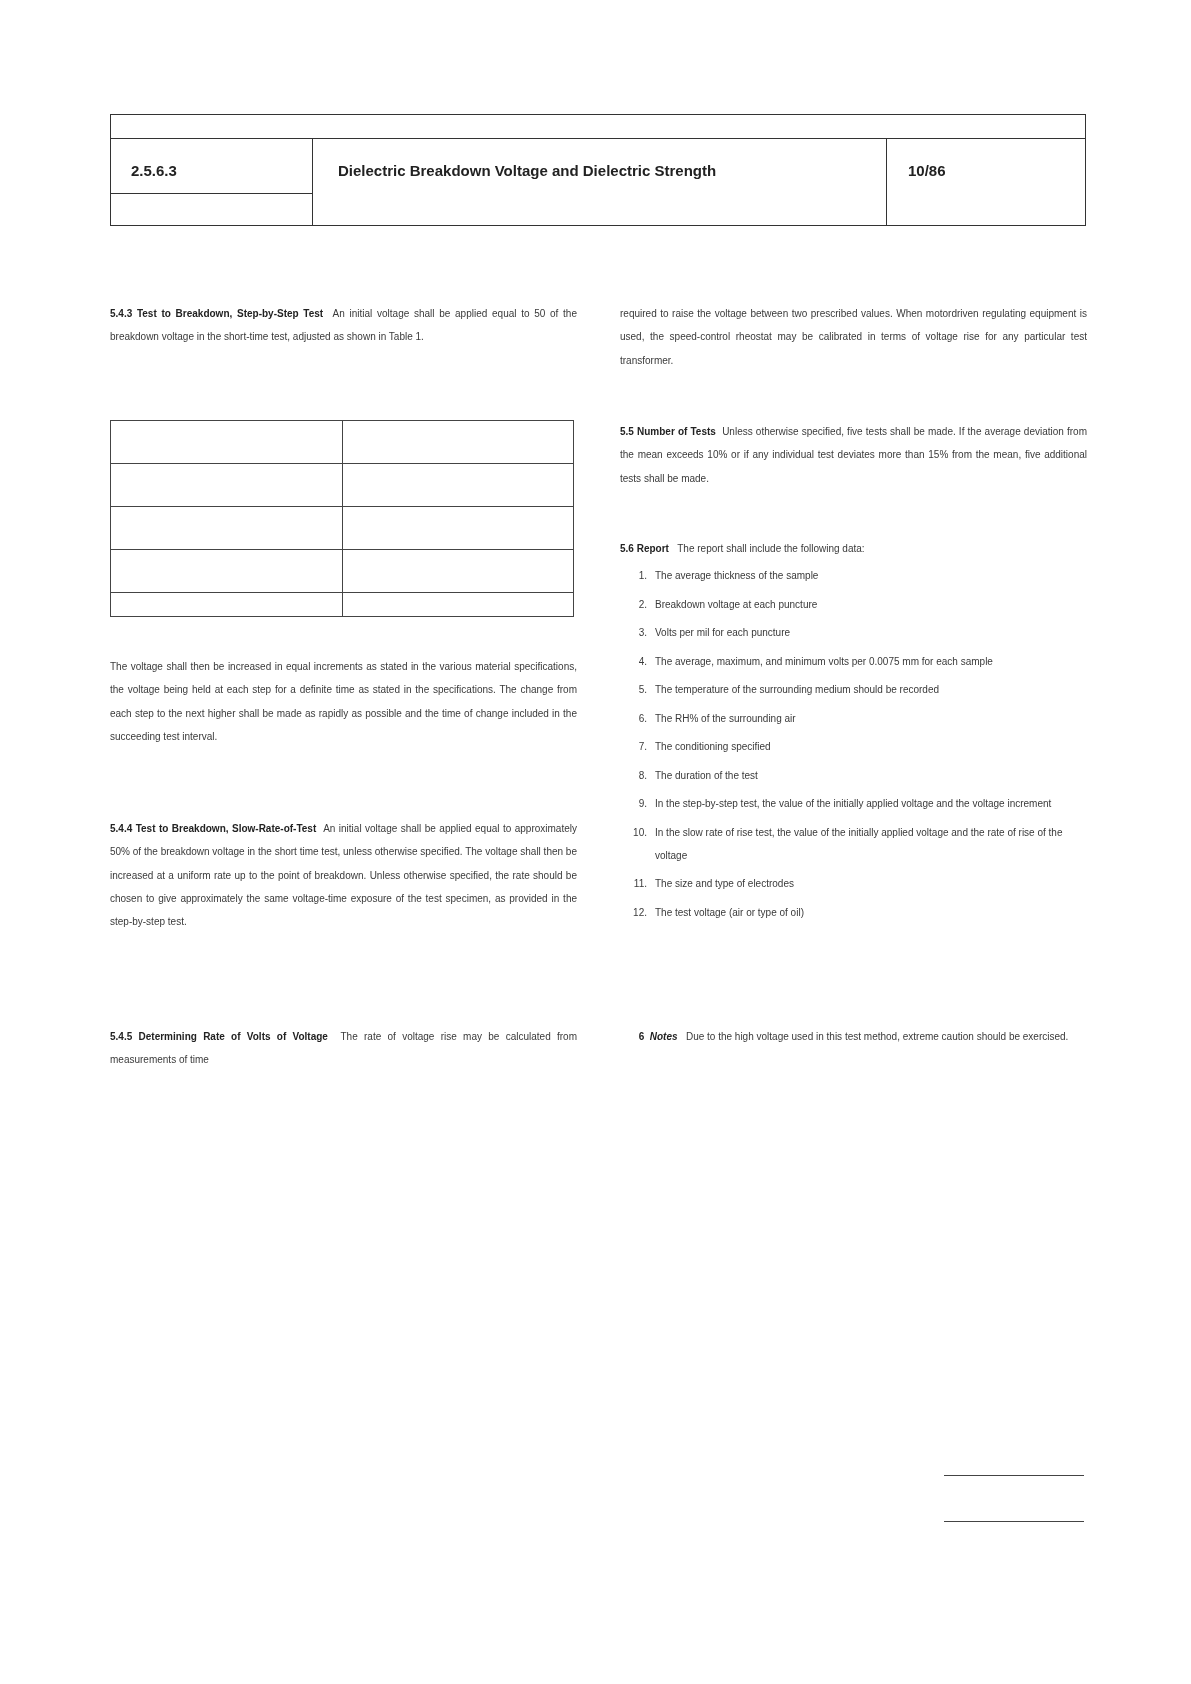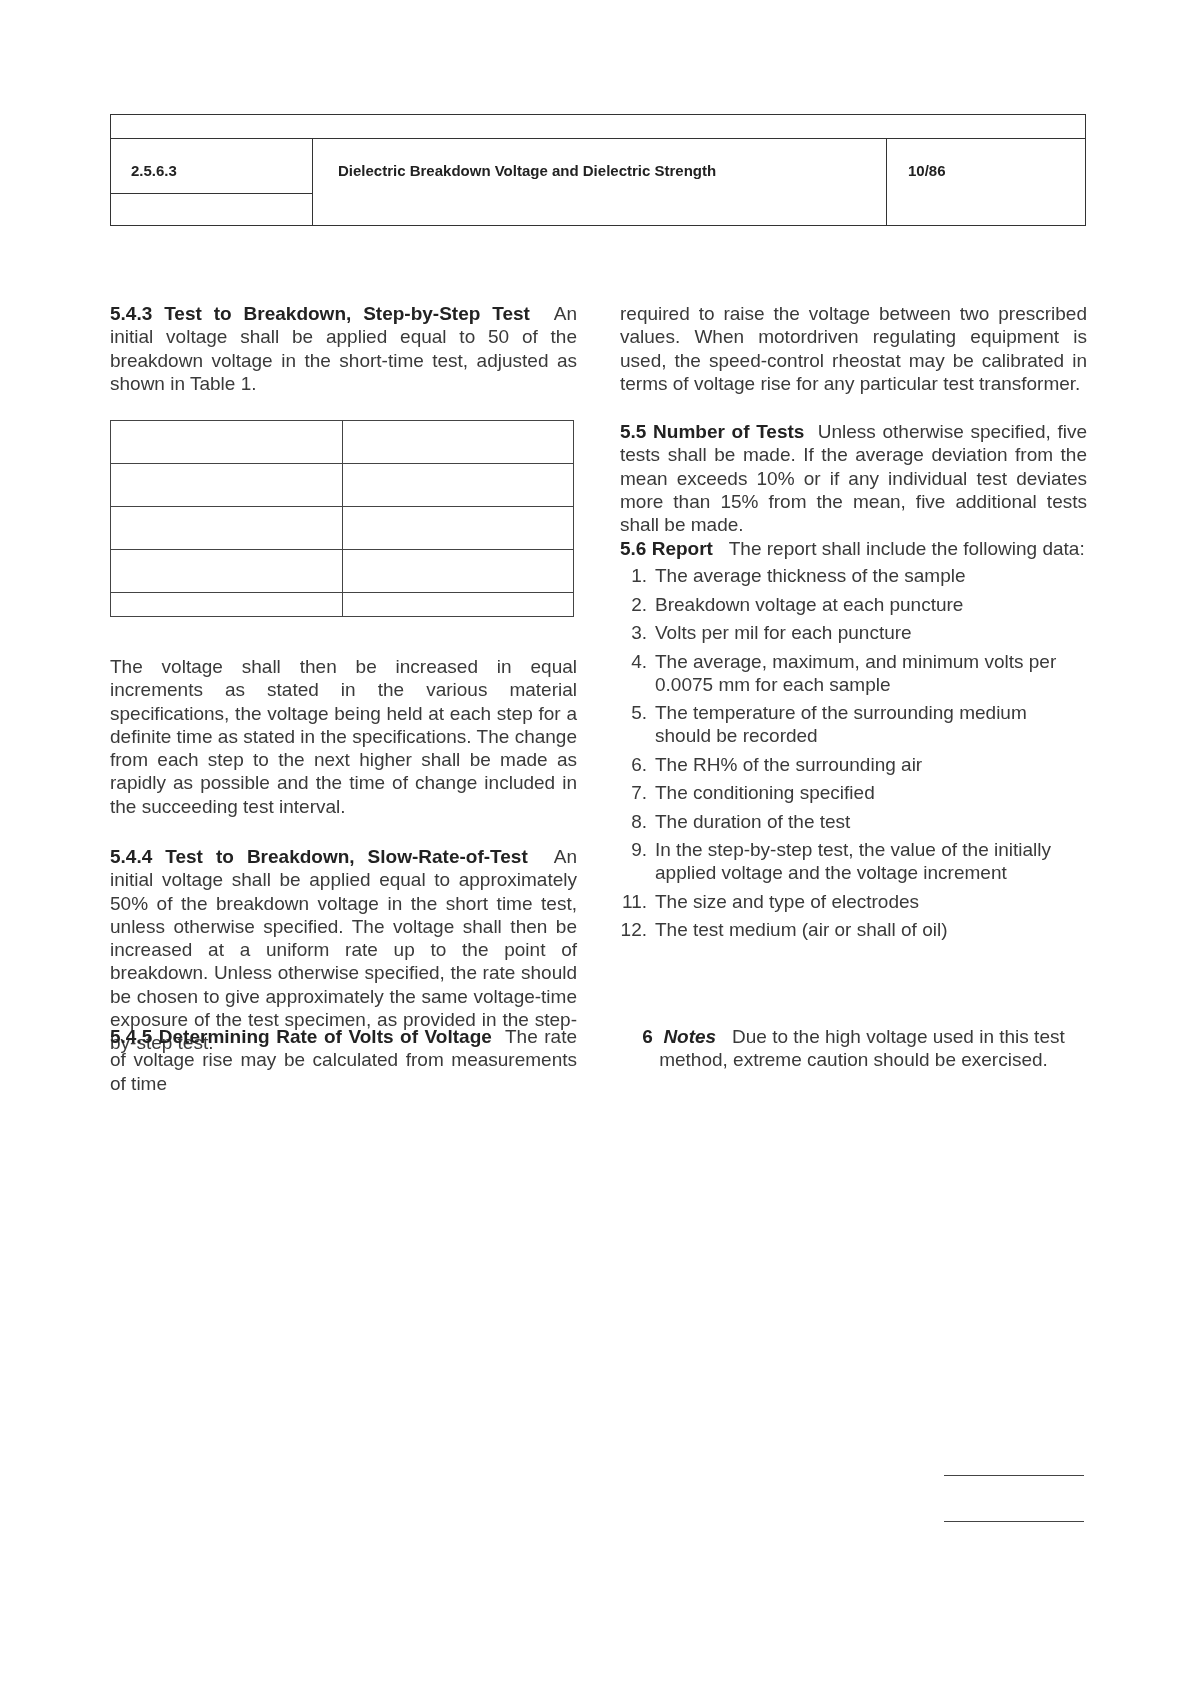--- a/index.html
+++ b/index.html
@@ -5,21 +5,21 @@
   html, body { margin: 0; padding: 0; background: #ffffff; }
   body { width: 1191px; height: 1684px; position: relative; overflow: hidden;
          font-family: "Liberation Sans", "DejaVu Sans", sans-serif; color: #3a3a3a; }
   .hdr { position: absolute; left: 110px; top: 114px; width: 976px; height: 112px;
          border: 1.5px solid #333; box-sizing: border-box; }
   .hdr .topstrip { position: absolute; left: 0; right: 0; top: 0; height: 23px; border-bottom: 1.5px solid #333; }
   .hdr .c1 { position: absolute; left: 0; top: 23px; width: 201px; bottom: 0; border-right: 1.5px solid #333; }
   .hdr .c1 .sub { position: absolute; left: 0; right: 0; top: 55px; border-top: 1.5px solid #333; }
   .hdr .c3 { position: absolute; left: 775px; top: 23px; right: 0; bottom: 0; border-left: 1.5px solid #333; }
   .hdr .t { position: absolute; top: 47px; font-weight: bold; font-size: 15px; color: #222; }
-  .col { position: absolute; width: 467px; font-size: 19px; line-height: 23.3px; text-align: justify; }
+  .col { position: absolute; width: 467px; font-size: 10px; line-height: 23.3px; text-align: justify; }
   .col p { margin: 0; }
   .h { font-weight: bold; color: #222; }
   .left { left: 110px; }
   .right { left: 620px; }
   table.t1 { position: absolute; left: 110px; top: 420px; width: 464px; border-collapse: collapse; }
   table.t1 td { border: 1.5px solid #444; height: 42px; padding: 0; }
   table.t1 tr.last td { height: 23px; }
   table.t1 td.c { border-left: 1px solid #777; }
   ol.rep { list-style: none; margin: 4px 0 0 0; padding: 0; }
   ol.rep li { position: relative; padding-left: 35px; margin-bottom: 5.5px; text-align: left; line-height: 23px; }
@@ -66,21 +66,21 @@
         <td></td>
         <td class="c"></td>
       </tr>
 </tbody>
   </table>
 
 <div class="col left" style="top:655px;">
   <p>The voltage shall then be increased in equal increments as stated in the various material specifications, the voltage being held at each step for a definite time as stated in the specifications. The change from each step to the next higher shall be made as rapidly as possible and the time of change included in the succeeding test interval.</p>
 </div>
 
-<div class="col left" style="top:845px;">
+<div class="col left" style="top:817px;">
   <p><span class="h">5.4.4 Test to Breakdown, Slow-Rate-of-Test</span>&nbsp;&nbsp;<span>An initial voltage shall be applied equal to approximately 50% of the breakdown voltage in the short time test, unless otherwise specified. The voltage shall then be increased at a uniform rate up to the point of breakdown. Unless otherwise specified, the rate should be chosen to give approximately the same voltage-time exposure of the test specimen, as provided in the step-by-step test.</span></p>
 </div>
 
 <div class="col left" style="top:1025px;">
   <p><span class="h">5.4.5 Determining Rate of Volts of Voltage</span>&nbsp;&nbsp;<span>The rate of voltage rise may be calculated from measurements of time</span></p>
 </div>
 
 <div class="col right" style="top:302px;">
   <p>required to raise the voltage between two prescribed values. When motordriven regulating equipment is used, the speed-control rheostat may be calibrated in terms of voltage rise for any particular test transformer.</p>
 </div>
@@ -94,22 +94,23 @@
   <ol class="rep" id="report-list">
       <li><span class="n">1.</span><span>The average thickness of the sample</span></li>
       <li><span class="n">2.</span><span>Breakdown voltage at each puncture</span></li>
       <li><span class="n">3.</span><span>Volts per mil for each puncture</span></li>
       <li><span class="n">4.</span><span>The average, maximum, and minimum volts per 0.0075 mm for each sample</span></li>
       <li><span class="n">5.</span><span>The temperature of the surrounding medium should be recorded</span></li>
       <li><span class="n">6.</span><span>The RH% of the surrounding air</span></li>
       <li><span class="n">7.</span><span>The conditioning specified</span></li>
       <li><span class="n">8.</span><span>The duration of the test</span></li>
       <li><span class="n">9.</span><span>In the step-by-step test, the value of the initially applied voltage and the voltage increment</span></li>
+      <li><span class="n">10.</span><span>In the slow rate of rise test, the value of the initially applied voltage and the rate of rise of the voltage</span></li>
       <li><span class="n">11.</span><span>The size and type of electrodes</span></li>
-      <li><span class="n">12.</span><span>The test medium (air or shall of oil)</span></li>
+      <li><span class="n">12.</span><span>The test voltage (air or type of oil)</span></li>
     </ol>
 </div>
 
 <div class="col right" style="top:1025px;">
   <p style="text-align:center;"><span class="h">6</span>&nbsp;&nbsp;<span class="h" style="font-style:italic;">Notes</span>&nbsp;&nbsp;&nbsp;<span>Due to the high voltage used in this test method, extreme caution should be exercised.</span></p>
 </div>
 
 <div class="rule" style="top:1475px;"></div>
 <div class="rule" style="top:1521px;"></div>
 

